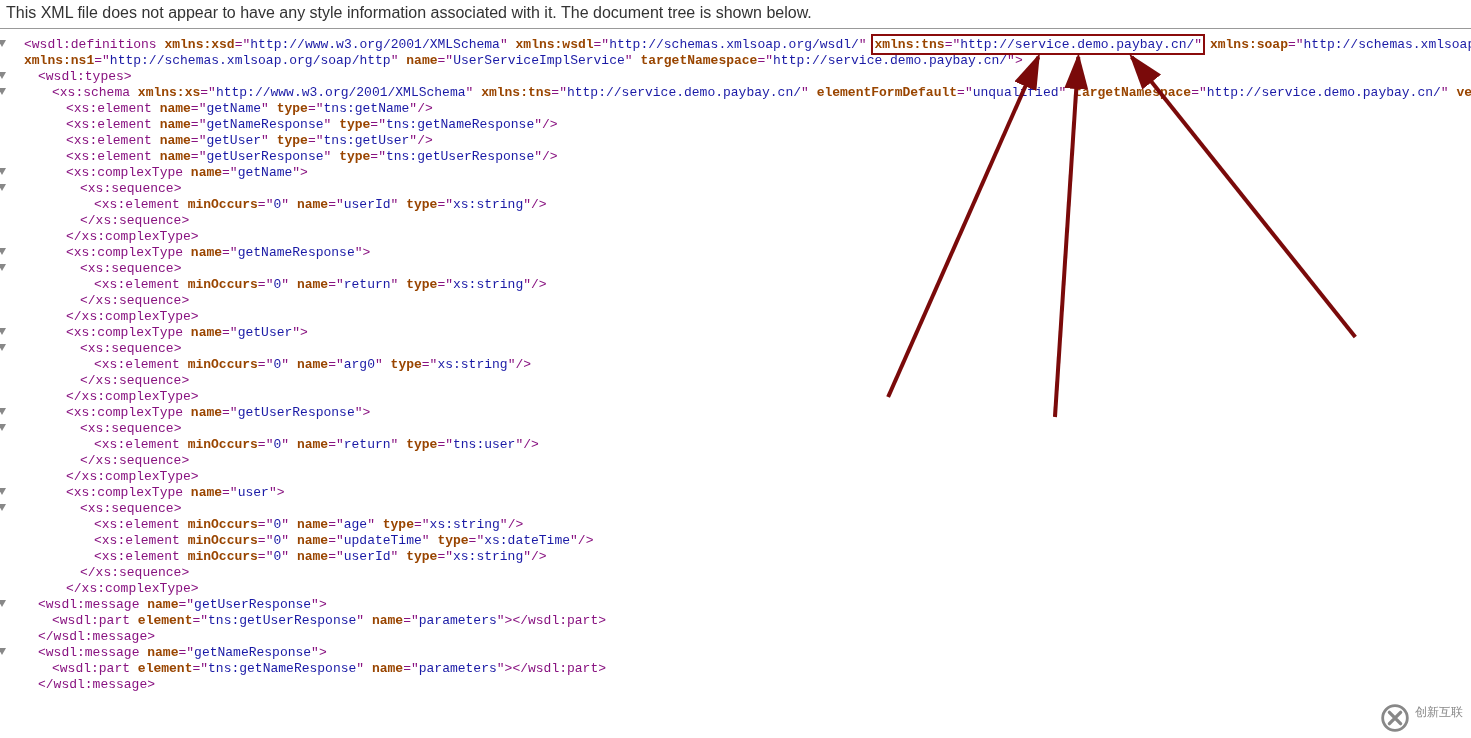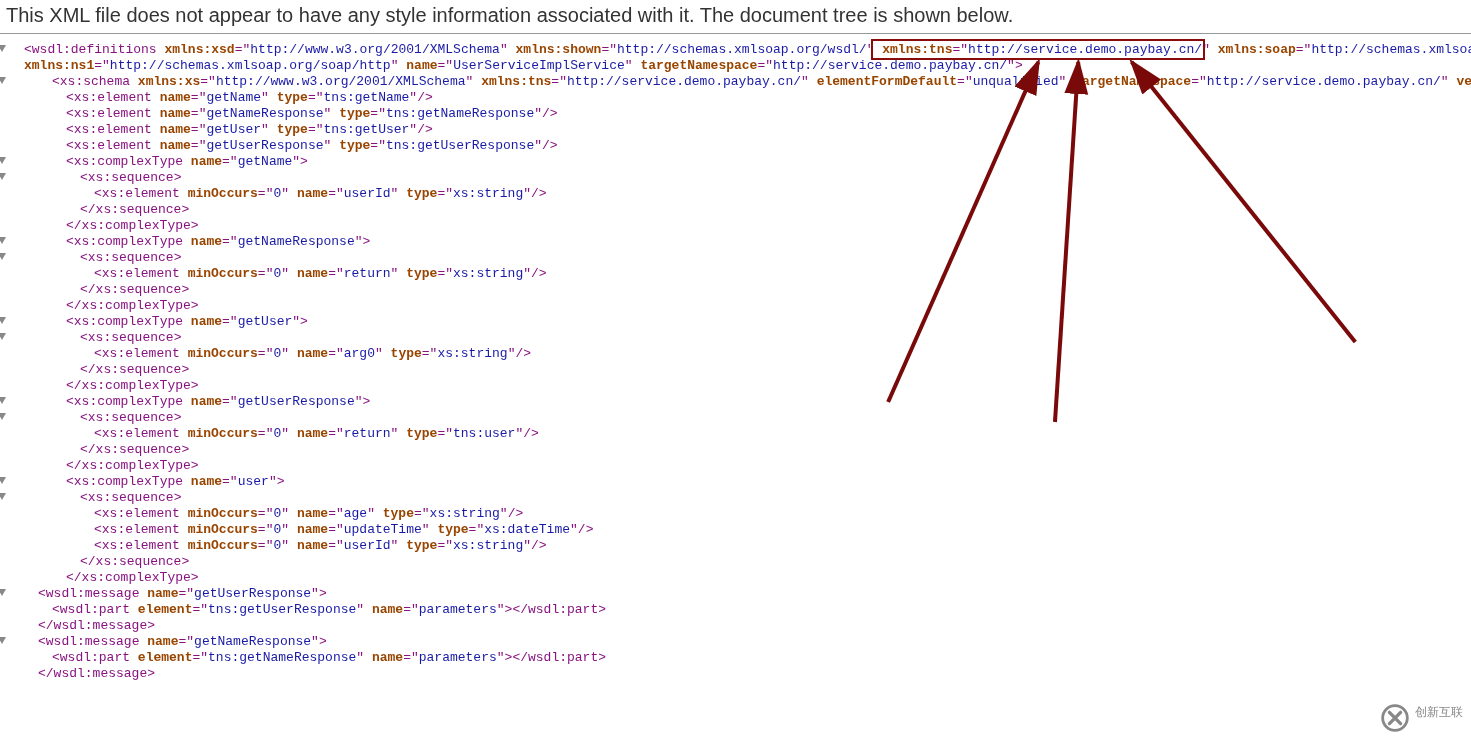--- a/index.html
+++ b/index.html
@@ -7,21 +7,21 @@
     margin: 0;
     padding: 0;
     font-family: "Segoe UI", Tahoma, sans-serif;
     font-size: 13px;
     color: #333;
     background: #fff;
     width: 1471px;
   }
   .header-msg {
     font-family: "Segoe UI", Tahoma, sans-serif;
-    font-size: 20px;
+    font-size: 16px;
     color: #333;
     padding: 4px 6px 6px 6px;
     font-weight: 400;
   }
   hr.divider {
     border: none;
     border-top: 1px solid #999;
     margin: 0 0 8px 0;
   }
   .xml-tree {
@@ -79,30 +79,34 @@
 
 <div class="header-msg">This XML file does not appear to have any style information associated with it. The document tree is shown below.</div>
 <hr class="divider">
 
 <div class="xml-tree" style="position:relative;">
 
   <div class="line indent-1" style="position:relative;">
     <span class="tri"></span>
     <span class="punct">&lt;</span><span class="tag">wsdl:definitions</span>
     <span class="attr-name">xmlns:xsd</span><span class="punct">="</span><span class="attr-val">http://www.w3.org/2001/XMLSchema</span><span class="punct">"</span>
-    <span class="attr-name">xmlns:shown</span><span class="punct">="</span><span class="attr-val">http://schemas.xmlsoap.org/wsdl/</span><span class="punct">"</span>
+    <span class="attr-name">xmlns:wsdl</span><span class="punct">="</span><span class="attr-val">http://schemas.xmlsoap.org/wsdl/</span><span class="punct">"</span>
     <span id="hl-target"><span class="attr-name">xmlns:tns</span><span class="punct">="</span><span class="attr-val">http://service.demo.paybay.cn/</span><span class="punct">"</span></span>
     <span class="attr-name">xmlns:soap</span><span class="punct">="</span><span class="attr-val">http://schemas.xmlsoap.org/wsdl/soap/</span>
   </div>
   <div class="line wrap-continue">
     <span class="attr-name">xmlns:ns1</span><span class="punct">="</span><span class="attr-val">http://schemas.xmlsoap.org/soap/http</span><span class="punct">"</span>
     <span class="attr-name">name</span><span class="punct">="</span><span class="attr-val">UserServiceImplService</span><span class="punct">"</span>
     <span class="attr-name">targetNamespace</span><span class="punct">="</span><span class="attr-val">http://service.demo.paybay.cn/</span><span class="punct">"</span><span class="punct">&gt;</span>
   </div>
 
+  <div class="line indent-2" style="position:relative;">
+    <span class="tri"></span>
+    <span class="punct">&lt;</span><span class="tag">wsdl:types</span><span class="punct">&gt;</span>
+  </div>
 
   <div class="line indent-3" style="position:relative;">
     <span class="tri"></span>
     <span class="punct">&lt;</span><span class="tag">xs:schema</span>
     <span class="attr-name">xmlns:xs</span><span class="punct">="</span><span class="attr-val">http://www.w3.org/2001/XMLSchema</span><span class="punct">"</span>
     <span class="attr-name">xmlns:tns</span><span class="punct">="</span><span class="attr-val">http://service.demo.paybay.cn/</span><span class="punct">"</span>
     <span class="attr-name">elementFormDefault</span><span class="punct">="</span><span class="attr-val">unqualified</span><span class="punct">"</span>
     <span class="attr-name">targetNamespace</span><span class="punct">="</span><span class="attr-val">http://service.demo.paybay.cn/</span><span class="punct">"</span>
     <span class="attr-name">version</span>
   </div>

